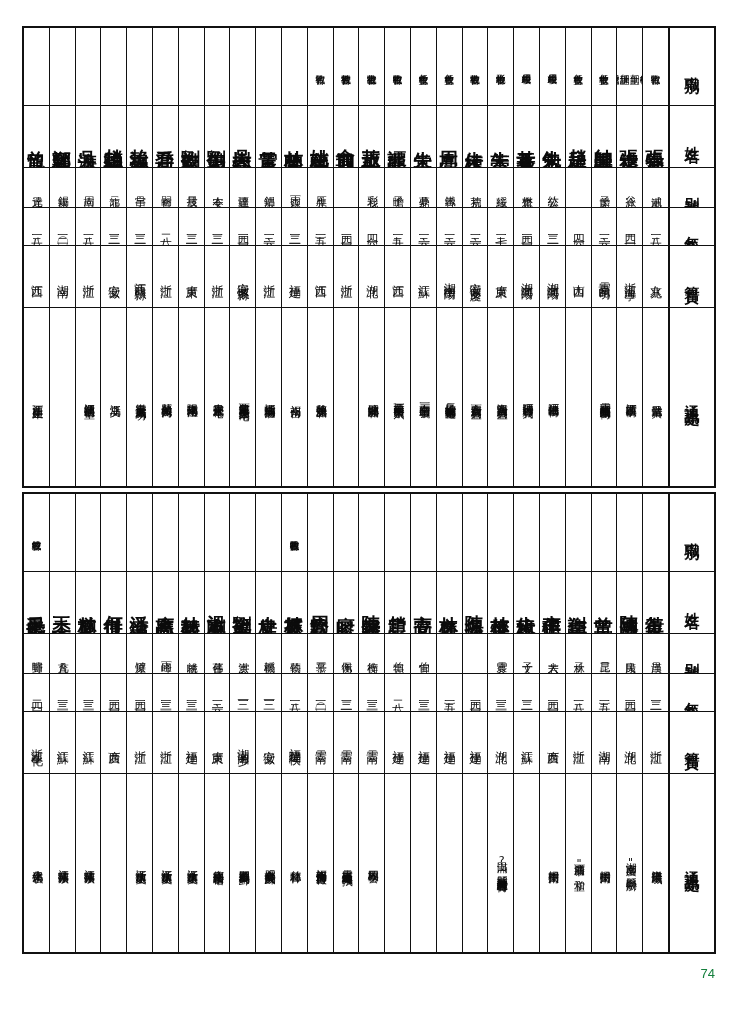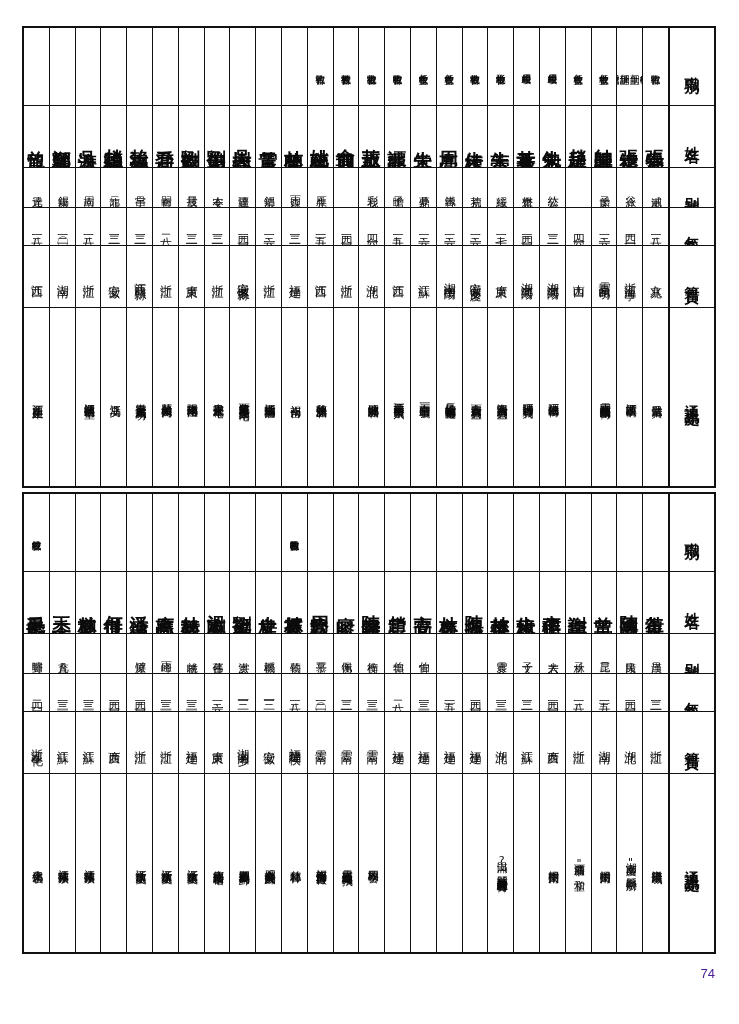--- a/index.html
+++ b/index.html
@@ -95,21 +95,21 @@
   .c-age     { font-size: 12px; letter-spacing: 2px; }
   .c-ji      { font-size: 12px; letter-spacing: 2px; line-height: 1.25;}
   .c-tx      { font-size: 11px; line-height: 1.15; letter-spacing: 0.5px; max-height: 172px; }
 
   .page-number {
     position: absolute;
     right: 24px;
     top: 966px;
     font-size: 13px;
     font-family: "Liberation Sans", sans-serif;
-    color: #4c1d95;
+    color: #15803d;
   }
 </style>
 </head>
 <body>
 
 <div class="page">
 
   <div class="table-block" id="block-top">
 
     <div class="label-col">

